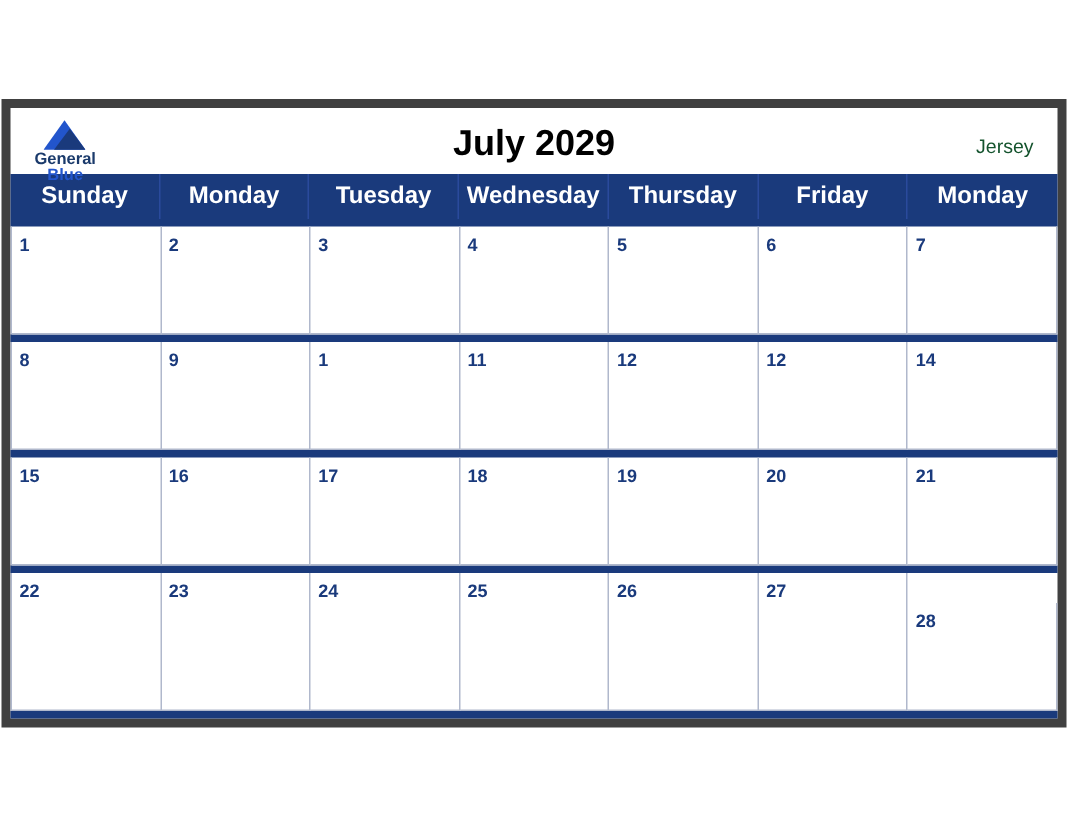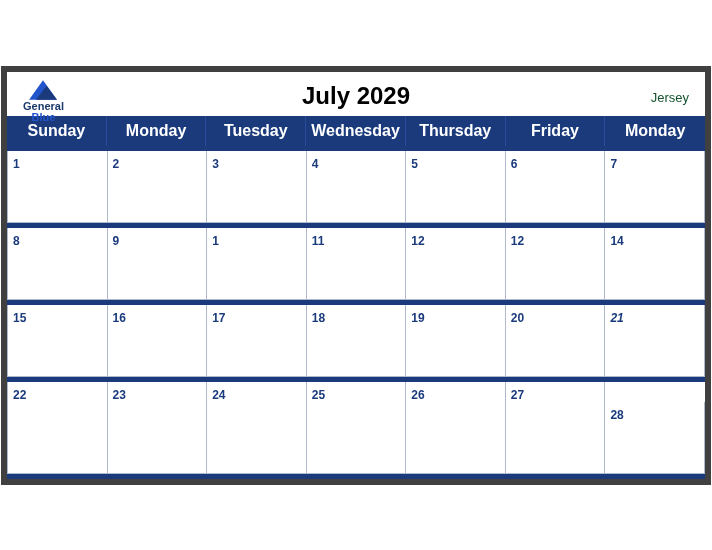--- a/index.html
+++ b/index.html
@@ -161,21 +161,21 @@
         <div class="day-cell has-date" style="border-right: 1px solid rgb(176, 184, 204); border-bottom: 1px solid rgb(176, 184, 204); min-height: 72px; padding: 3px 5px;"><span class="date-num">14</span></div>
       </div>
       <div class="week-separator"></div>
       <div class="week-row-wrapper" style="border-left: 1px solid rgb(176, 184, 204);">
         <div class="day-cell has-date" style="border-right: 1px solid rgb(176, 184, 204); border-bottom: 1px solid rgb(176, 184, 204); min-height: 72px; padding: 3px 5px;"><span class="date-num">15</span></div>
         <div class="day-cell has-date" style="border-right: 1px solid rgb(176, 184, 204); border-bottom: 1px solid rgb(176, 184, 204); min-height: 72px; padding: 3px 5px;"><span class="date-num">16</span></div>
         <div class="day-cell has-date" style="border-right: 1px solid rgb(176, 184, 204); border-bottom: 1px solid rgb(176, 184, 204); min-height: 72px; padding: 3px 5px;"><span class="date-num">17</span></div>
         <div class="day-cell has-date" style="border-right: 1px solid rgb(176, 184, 204); border-bottom: 1px solid rgb(176, 184, 204); min-height: 72px; padding: 3px 5px;"><span class="date-num">18</span></div>
         <div class="day-cell has-date" style="border-right: 1px solid rgb(176, 184, 204); border-bottom: 1px solid rgb(176, 184, 204); min-height: 72px; padding: 3px 5px;"><span class="date-num">19</span></div>
         <div class="day-cell has-date" style="border-right: 1px solid rgb(176, 184, 204); border-bottom: 1px solid rgb(176, 184, 204); min-height: 72px; padding: 3px 5px;"><span class="date-num">20</span></div>
-        <div class="day-cell has-date" style="border-right: 1px solid rgb(176, 184, 204); border-bottom: 1px solid rgb(176, 184, 204); min-height: 72px; padding: 3px 5px; font-style: italic;"><span class="date-num">21</span></div>
+        <div class="day-cell has-date" style="border-right: 1px solid rgb(176, 184, 204); border-bottom: 1px solid rgb(176, 184, 204); min-height: 72px; padding: 3px 5px;"><span class="date-num">21</span></div>
       </div>
       <div class="week-separator"></div>
       <div class="week-row-wrapper" style="border-left: 1px solid rgb(176, 184, 204);">
         <div class="day-cell has-date" style="border-right: 1px solid rgb(176, 184, 204); border-bottom: 1px solid rgb(176, 184, 204); min-height: 72px; padding: 3px 5px;"><span class="date-num">22</span></div>
         <div class="day-cell has-date" style="border-right: 1px solid rgb(176, 184, 204); border-bottom: 1px solid rgb(176, 184, 204); min-height: 72px; padding: 3px 5px;"><span class="date-num">23</span></div>
         <div class="day-cell has-date" style="border-right: 1px solid rgb(176, 184, 204); border-bottom: 1px solid rgb(176, 184, 204); min-height: 72px; padding: 3px 5px;"><span class="date-num">24</span></div>
         <div class="day-cell has-date" style="border-right: 1px solid rgb(176, 184, 204); border-bottom: 1px solid rgb(176, 184, 204); min-height: 72px; padding: 3px 5px;"><span class="date-num">25</span></div>
         <div class="day-cell has-date" style="border-right: 1px solid rgb(176, 184, 204); border-bottom: 1px solid rgb(176, 184, 204); min-height: 72px; padding: 3px 5px;"><span class="date-num">26</span></div>
         <div class="day-cell has-date" style="border-right: 1px solid rgb(176, 184, 204); border-bottom: 1px solid rgb(176, 184, 204); min-height: 72px; padding: 3px 5px;"><span class="date-num">27</span></div>
         <div class="day-cell has-date" style="border-right: 1px solid rgb(176, 184, 204); border-bottom: 1px solid rgb(176, 184, 204); min-height: 72px; padding: 3px 5px; margin-top: 20px;"><span class="date-num">28</span></div>

